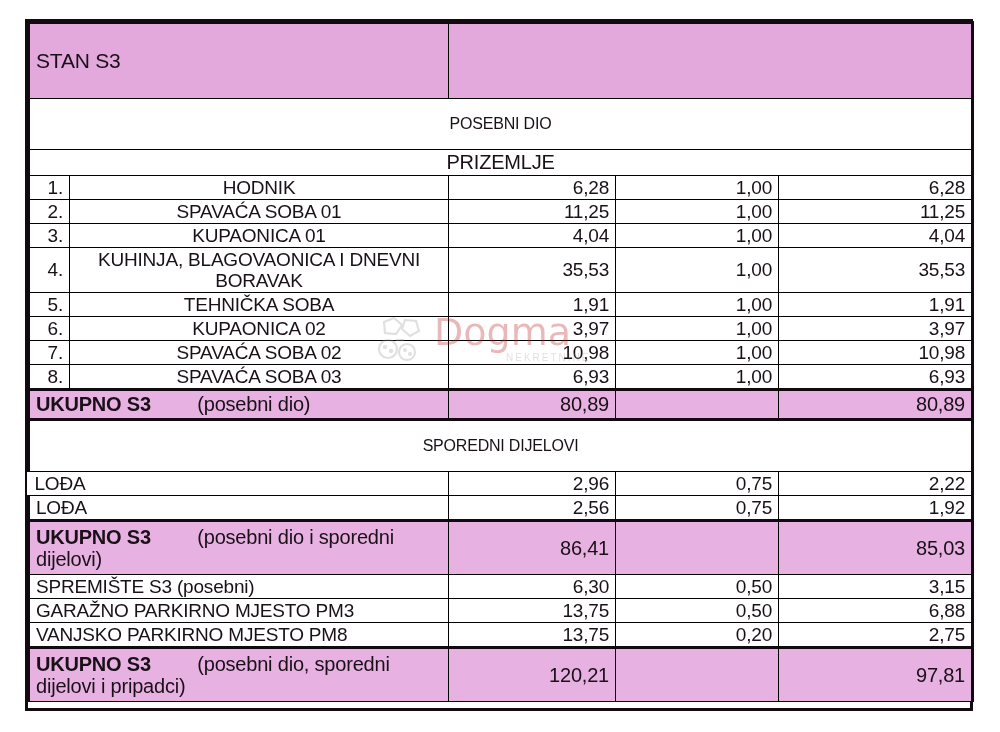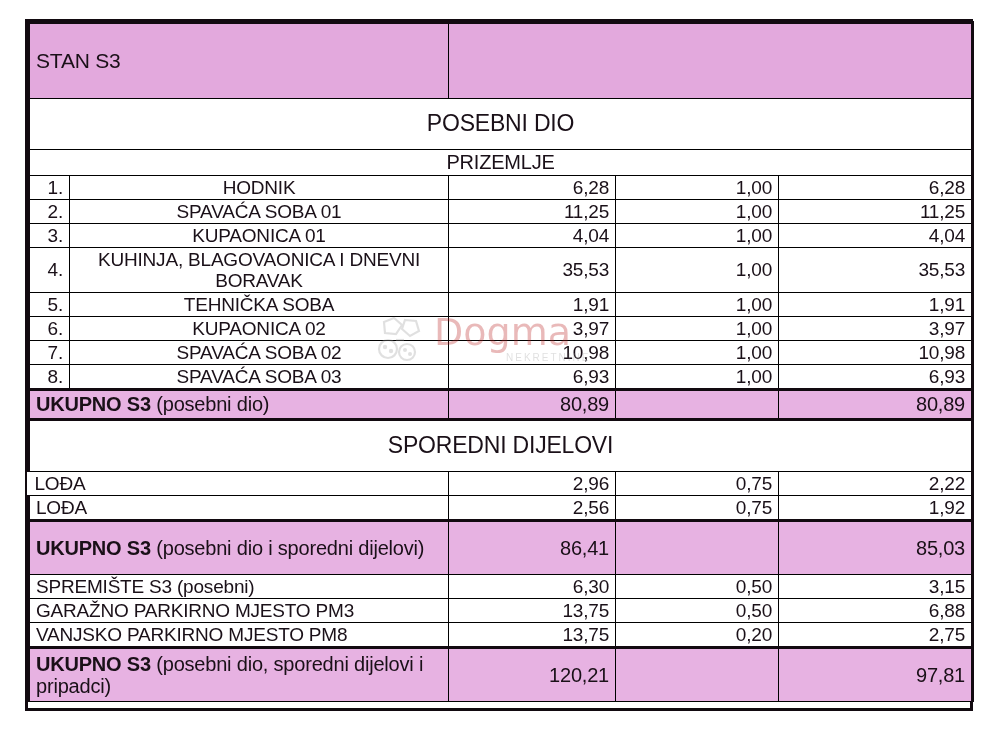--- a/index.html
+++ b/index.html
@@ -111,21 +111,21 @@
   .r-title td {
     height: 74px;
     font-size: 21px;
     font-weight: 700;
     letter-spacing: -0.2px;
     vertical-align: middle;
   }
   .r-section td {
     height: 30px;
     text-align: center;
-    font-size: 23px;
+    font-size: 16px;
     font-weight: 700;
     letter-spacing: 0.2px;
   }
   .r-section.tall td { height: 50px; }
   .r-floor td {
     height: 25px;
     font-size: 20px;
     font-weight: 400;
     text-align: center;
   }
@@ -140,20 +140,21 @@
     font-size: 20px;
     vertical-align: middle;
   }
 
   .tot-label b {
     font-weight: 700;
     letter-spacing: -0.2px;
   }
   .tot-label span.sub {
     font-weight: 400;
+    padding-left: 41px;
   }
   .tot-val {
     font-weight: 700;
   }
   .heavy-top { border-top: 3px solid #120a10 !important; }
   .heavy-left { border-left: 3px solid #120a10 !important; }
   .heavy-right { border-right: 3px solid #120a10 !important; }
   .no-left { border-left: 0 !important; }
   .nowrapc { white-space: normal; }
 </style>

